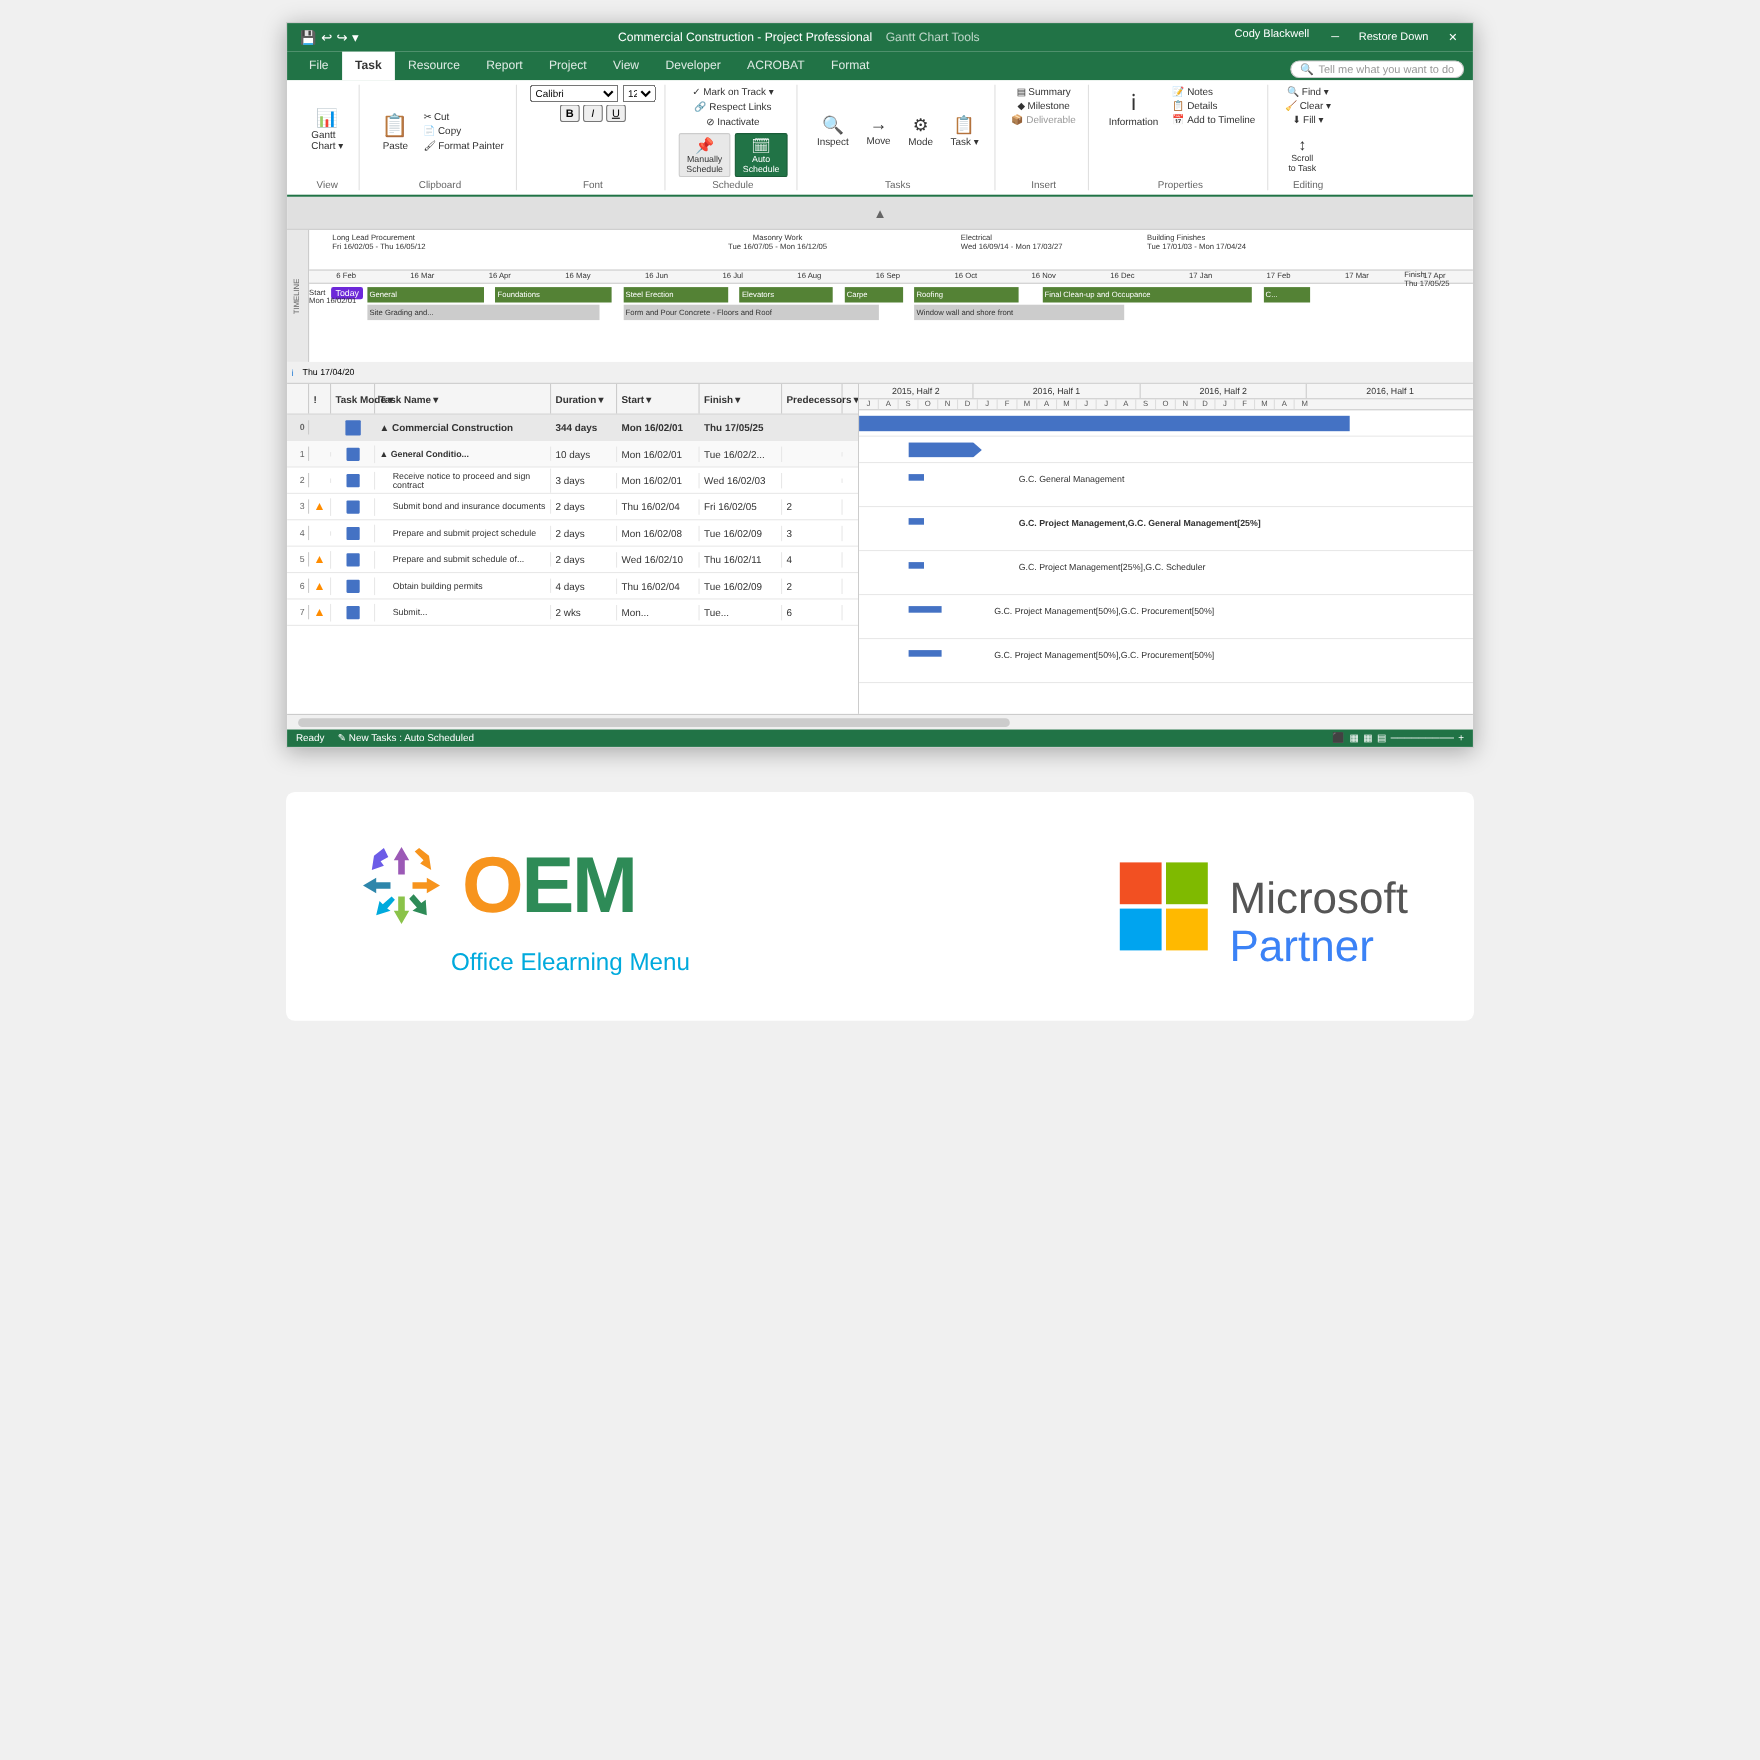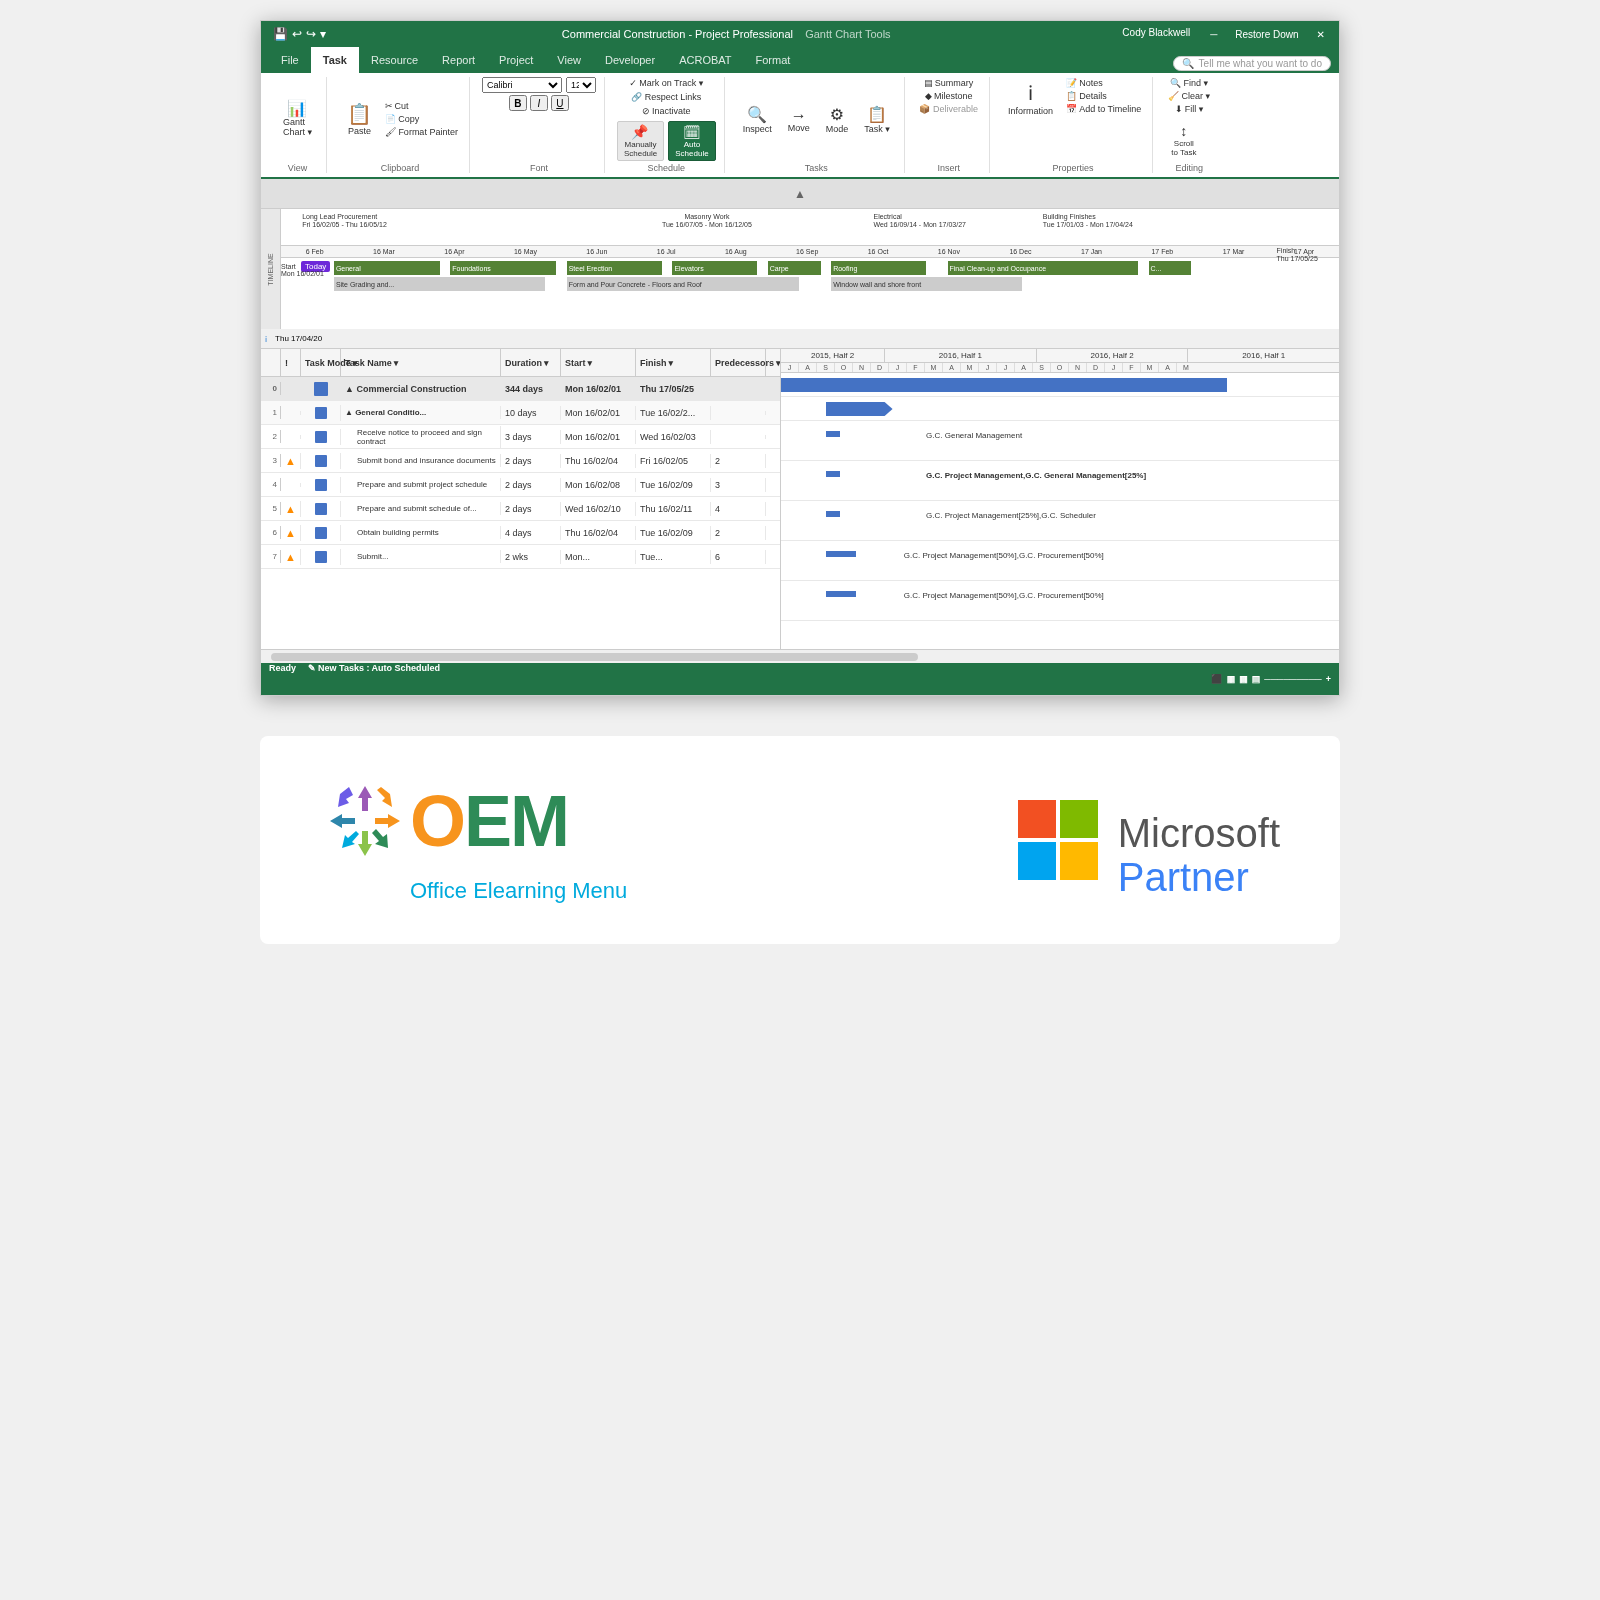--- a/index.html
+++ b/index.html
@@ -208,27 +208,27 @@
       position: absolute;
       font-size: 8px;
       color: #333;
       white-space: nowrap;
       left: 10px;
     }
 
     
     .status-bar {
       background: #217346;
-      height: 32px;
-      display: flex;
+      height: 16px;
+      display: flex;
+      align-items: center;
       padding: 0 8px;
       font-size: 9px;
       color: white;
       gap: 12px;
-      font-weight: bold;
     }
     .status-right {
       margin-left: auto;
       display: flex;
       align-items: center;
       gap: 4px;
     }
 
     
     .logos-area {
@@ -244,20 +244,21 @@
     
     .oem-logo {
       display: flex;
       flex-direction: column;
       align-items: flex-start;
       gap: 8px;
     }
     .oem-top {
       display: flex;
       align-items: center;
+      gap: 10px;
     }
     .oem-text-large {
       font-size: 72px;
       font-weight: 900;
       letter-spacing: -2px;
       line-height: 1;
     }
     .oem-text-sub {
       font-size: 22px;
       color: #00AADD;

